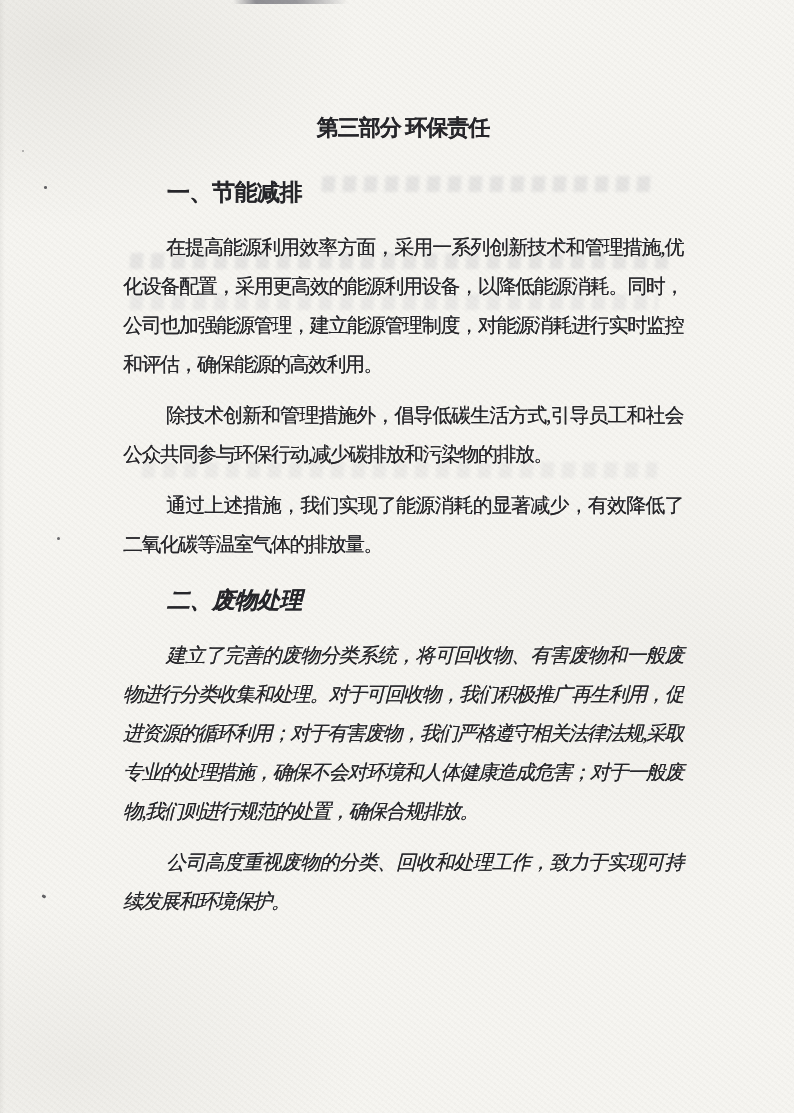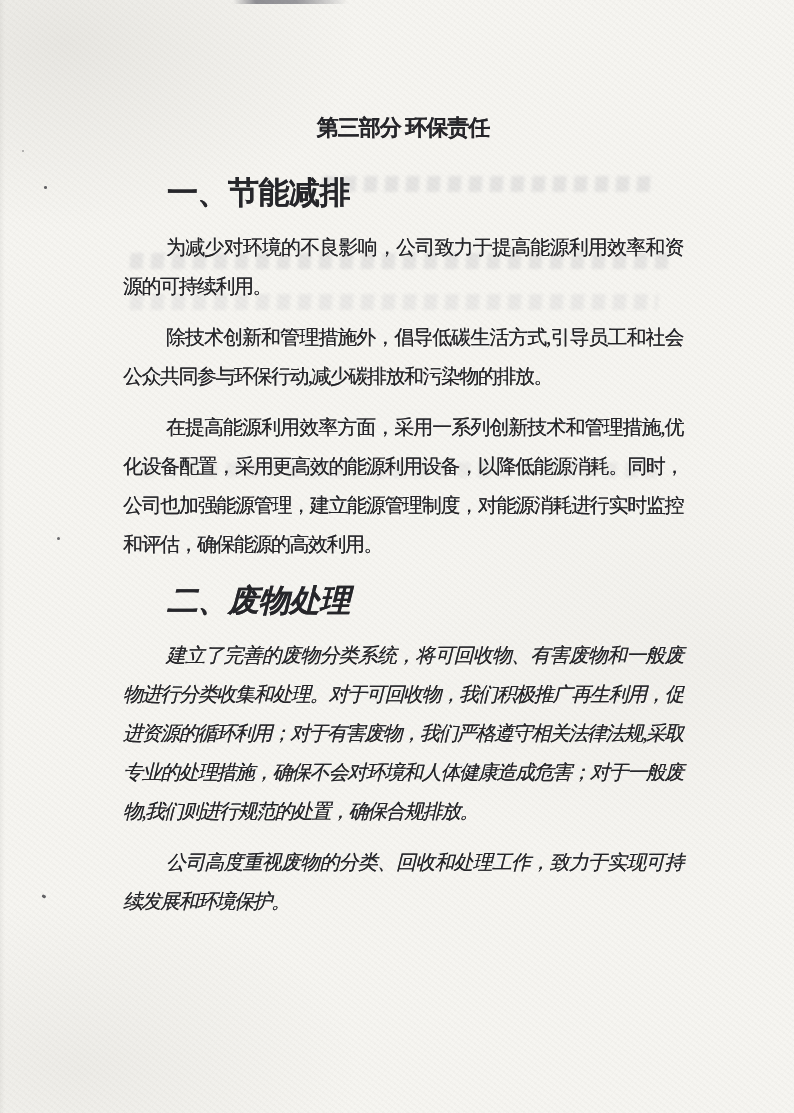--- a/index.html
+++ b/index.html
@@ -31,21 +31,21 @@
     text-shadow:0 0 .5px rgba(38,38,44,.85);
   }
   .doc-title {
     font-size:22px; font-weight:700;
     letter-spacing:-1px;
     line-height:32px;
     text-align:center;
     margin:0 0 34px 0;
   }
   .section-heading {
-    font-size:31px; font-weight:700;
+    font-size:23px; font-weight:700;
     letter-spacing:-0.5px;
     line-height:30px;
     margin:0 0 20px 0;
     padding-left:44px;
   }
   .para {
     font-size:20px;
     letter-spacing:-1.5px;
     line-height:39px;
     margin:0 0 12px 0;
@@ -101,23 +101,23 @@
   <div class="ghost-line ghost-2"></div>
   <div class="ghost-line ghost-3"></div>
   <div class="ghost-line ghost-4"></div>
 
   <div class="content">
 
     <h1 class="doc-title">第三部分 环保责任</h1>
 
     <section class="doc-section">
       <h2 class="section-heading">一、节能减排</h2>
-      <p class="para">为减少对环境的不良影响，公司致力于提高能源利用效率和资源的可持续利用。</p>
+      <p class="para">在提高能源利用效率方面，采用一系列创新技术和管理措施,优化设备配置，采用更高效的能源利用设备，以降低能源消耗。同时，公司也加强能源管理，建立能源管理制度，对能源消耗进行实时监控和评估，确保能源的高效利用。</p>
       <p class="para">除技术创新和管理措施外，倡导低碳生活方式,引导员工和社会公众共同参与环保行动,减少碳排放和污染物的排放。</p>
-      <p class="para">在提高能源利用效率方面，采用一系列创新技术和管理措施,优化设备配置，采用更高效的能源利用设备，以降低能源消耗。同时，公司也加强能源管理，建立能源管理制度，对能源消耗进行实时监控和评估，确保能源的高效利用。</p>
+      <p class="para">通过上述措施，我们实现了能源消耗的显著减少，有效降低了二氧化碳等温室气体的排放量。</p>
     </section>
 
     <section class="doc-section">
       <h2 class="section-heading">二、废物处理</h2>
       <p class="para">建立了完善的废物分类系统，将可回收物、有害废物和一般废物进行分类收集和处理。对于可回收物，我们积极推广再生利用，促进资源的循环利用；对于有害废物，我们严格遵守相关法律法规,采取专业的处理措施，确保不会对环境和人体健康造成危害；对于一般废物,我们则进行规范的处置，确保合规排放。</p>
       <p class="para">公司高度重视废物的分类、回收和处理工作，致力于实现可持续发展和环境保护。</p>
     </section>
 
   </div>
 </div>

